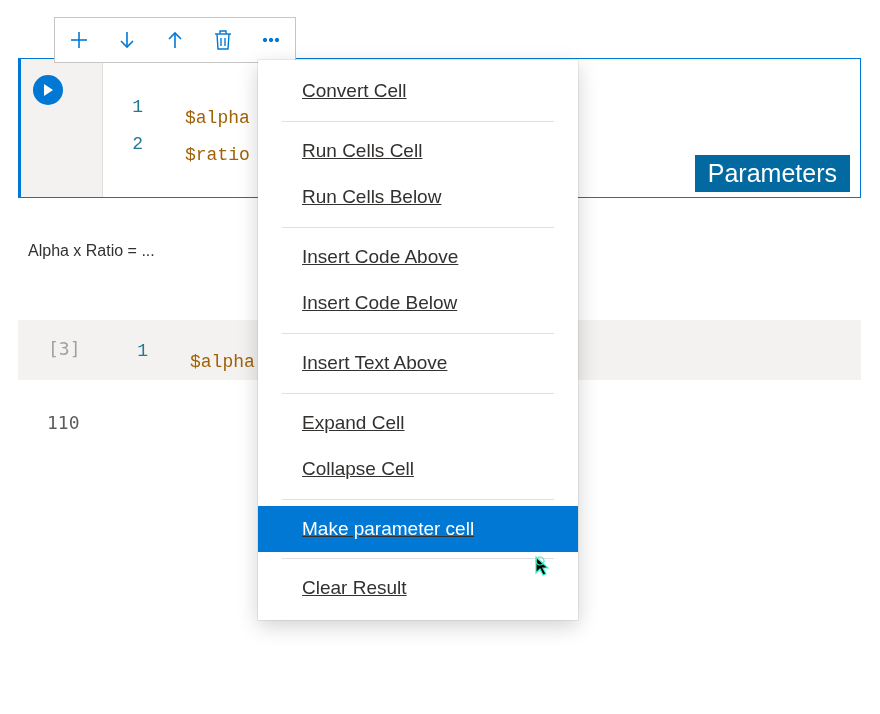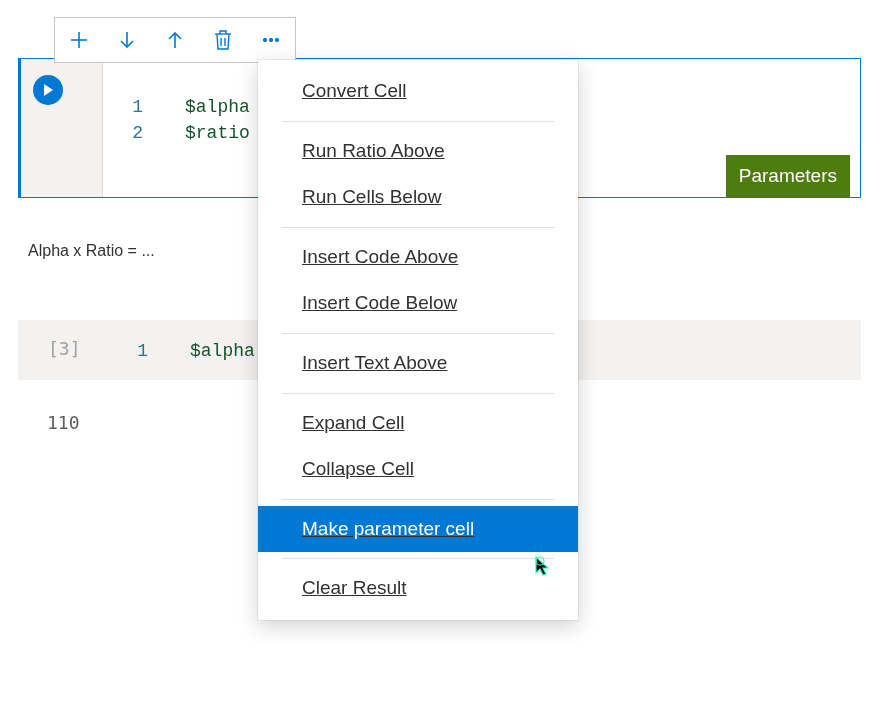--- a/index.html
+++ b/index.html
@@ -60,21 +60,21 @@
     line-height: 26px;
     display: flex;
   }
   .line-num {
     width: 25px;
     text-align: right;
     color: #237893;
     margin-right: 42px;
     user-select: none;
   }
-  .code-text { color: #14532d; }
+  .code-text { color: #a16207; margin-top: 11px; }
 
   
   .toolbar {
     position: absolute;
     left: 54px;
     top: 17px;
     background: #fff;
     border: 1px solid #c8c6c4;
     display: flex;
     align-items: center;
@@ -90,24 +90,24 @@
     cursor: pointer;
     color: #0078d4;
   }
   .toolbar-btn svg { stroke: #0078d4; }
 
   
   .param-tag {
     position: absolute;
     right: 30px;
     top: 155px;
-    background: #4d7c0f;
+    background: #0369a1;
     color: #fff;
-    padding: 10px 13px;
-    font-size: 19px;
+    padding: 4px 13px;
+    font-size: 25px;
     z-index: 2;
   }
 
   
   .text-cell {
     position: absolute;
     left: 28px;
     top: 242px;
     font-size: 16px;
     color: #323130;
@@ -254,21 +254,21 @@
       <span class="line-num">1</span>
       <span class="code-text">$alpha</span>
     </div>
   </div>
 </div>
 <div class="output">110</div>
 
 <div class="context-menu">
   <div class="menu-item">Convert Cell</div>
   <div class="menu-sep"></div>
-  <div class="menu-item">Run Ratio Above</div>
+  <div class="menu-item">Run Cells Cell</div>
   <div class="menu-item">Run Cells Below</div>
   <div class="menu-sep"></div>
   <div class="menu-item">Insert Code Above</div>
   <div class="menu-item">Insert Code Below</div>
   <div class="menu-sep"></div>
   <div class="menu-item">Insert Text Above</div>
   <div class="menu-sep"></div>
   <div class="menu-item">Expand Cell</div>
   <div class="menu-item">Collapse Cell</div>
   <div class="menu-sep"></div>

